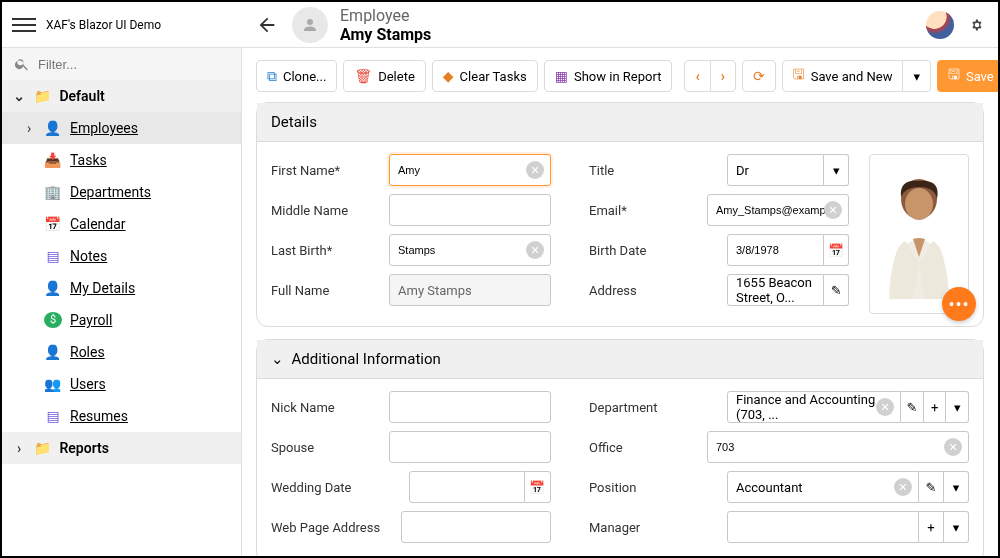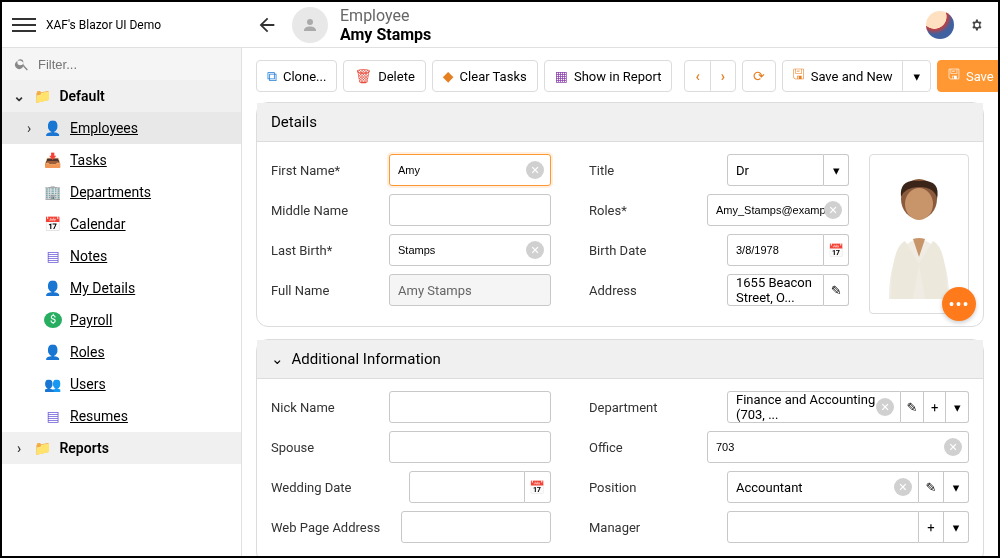--- a/index.html
+++ b/index.html
@@ -289,21 +289,21 @@
             <div class="form-row">
               <div class="form-col-left">
                 <div class="fld-label">Middle Name</div>
                 <div class="fld-input">
                     <div class="input">
                       <input value="" style="">
                     </div>
                   </div>
               </div>
               <div class="form-col-right">
-                <div class="fld-label">Roles*</div>
+                <div class="fld-label">Email*</div>
                 <div class="fld-input">
                     <div class="input">
                       <input value="Amy_Stamps@exampl..." style="">
                       <div class="clear-btn">✕</div>
                     </div>
                   </div>
               </div>
             </div>
             <div class="form-row">
               <div class="form-col-left">

